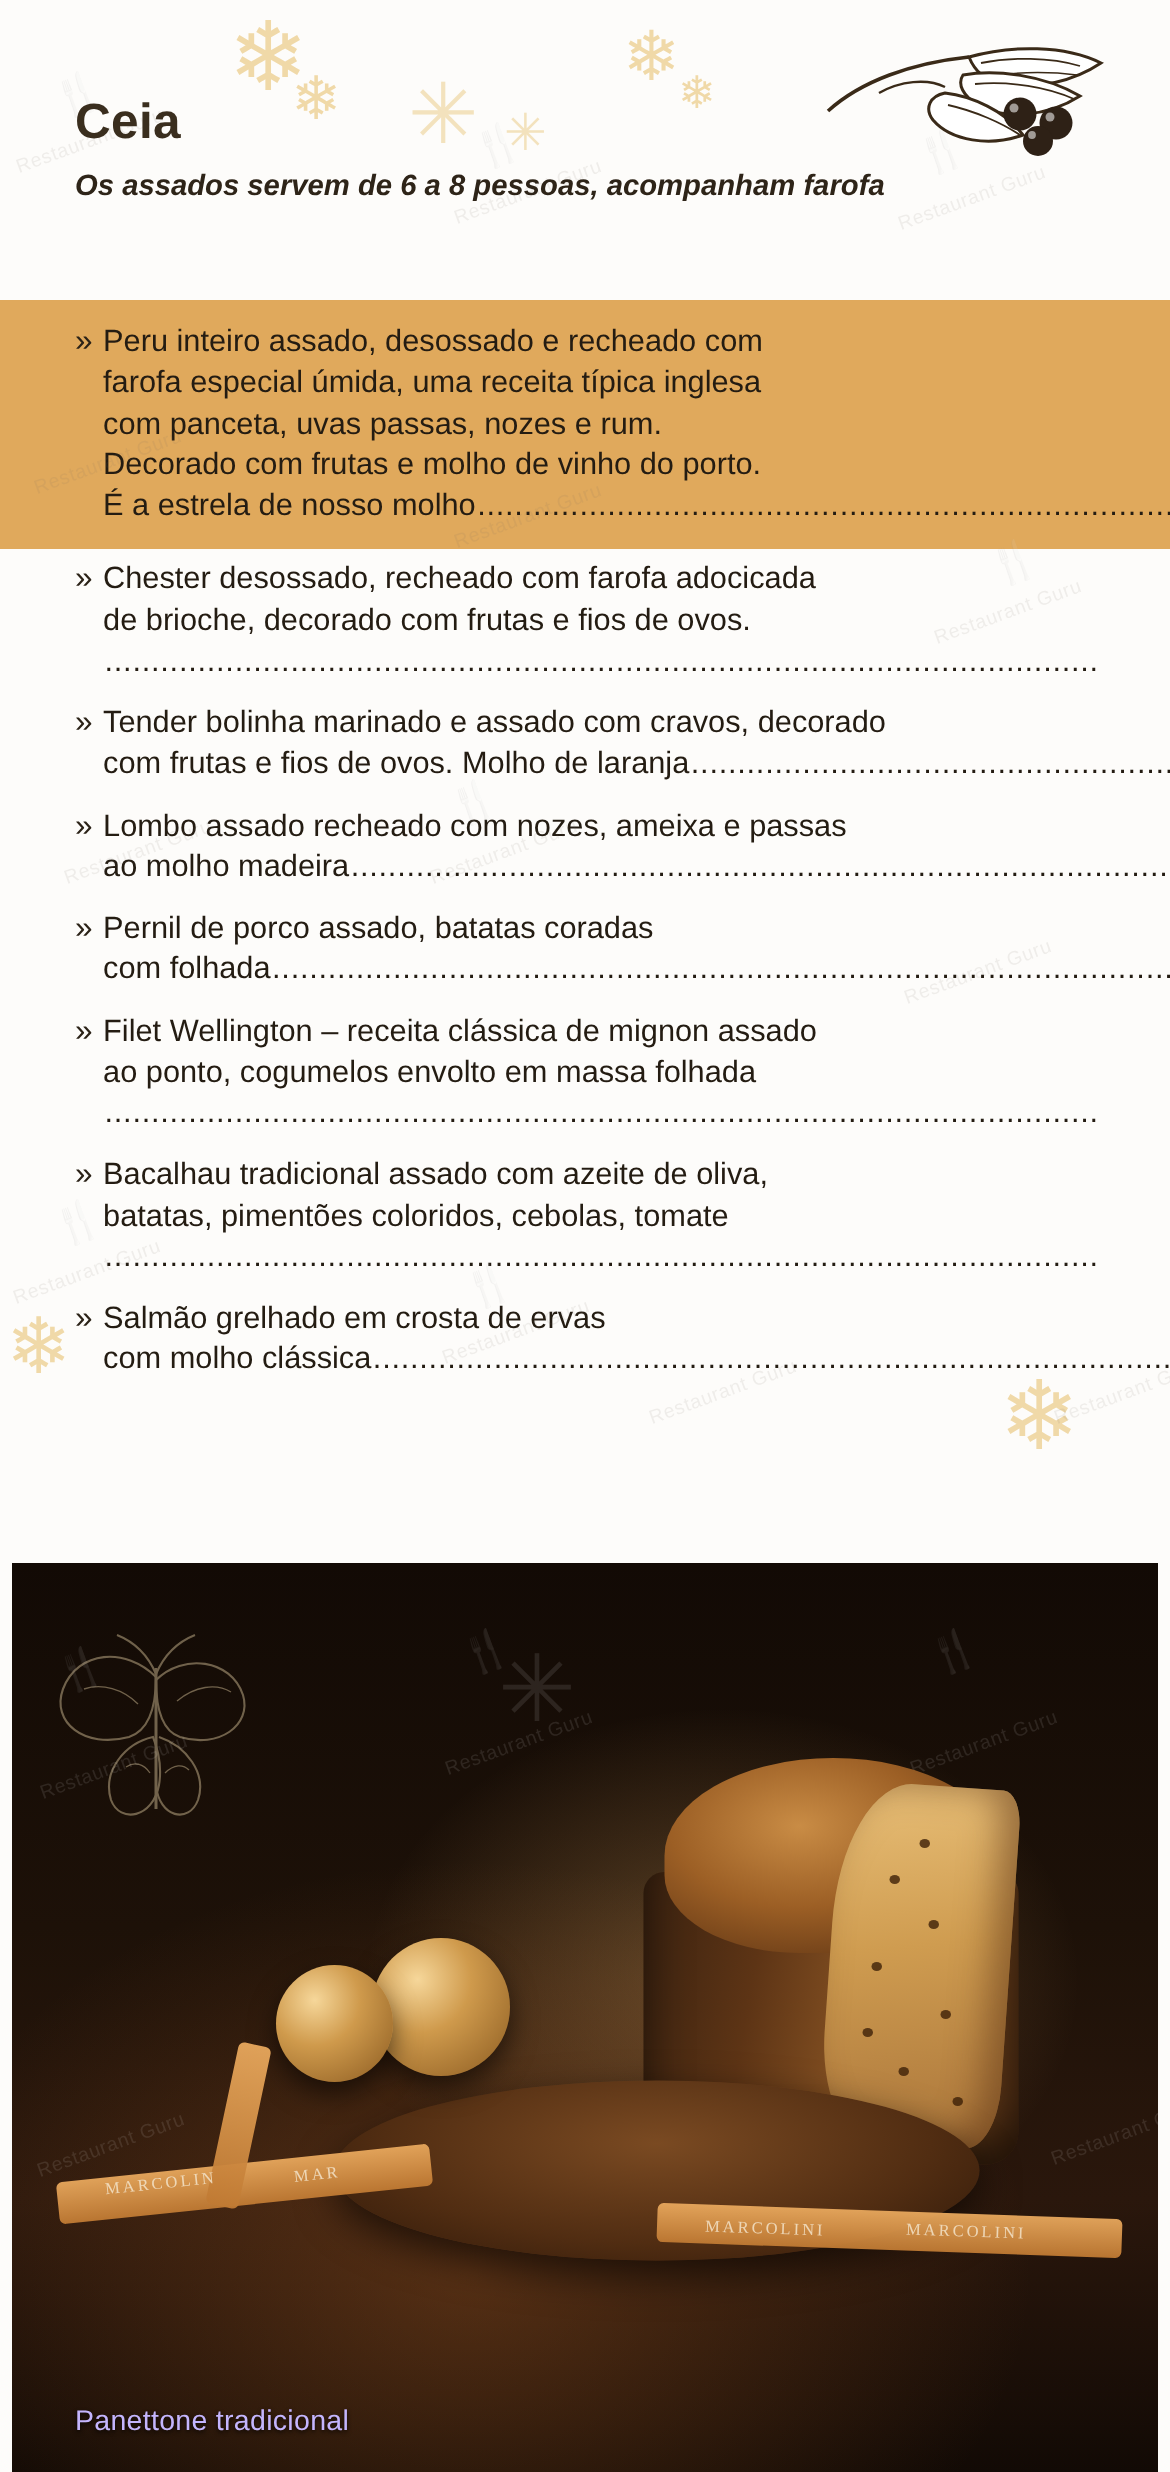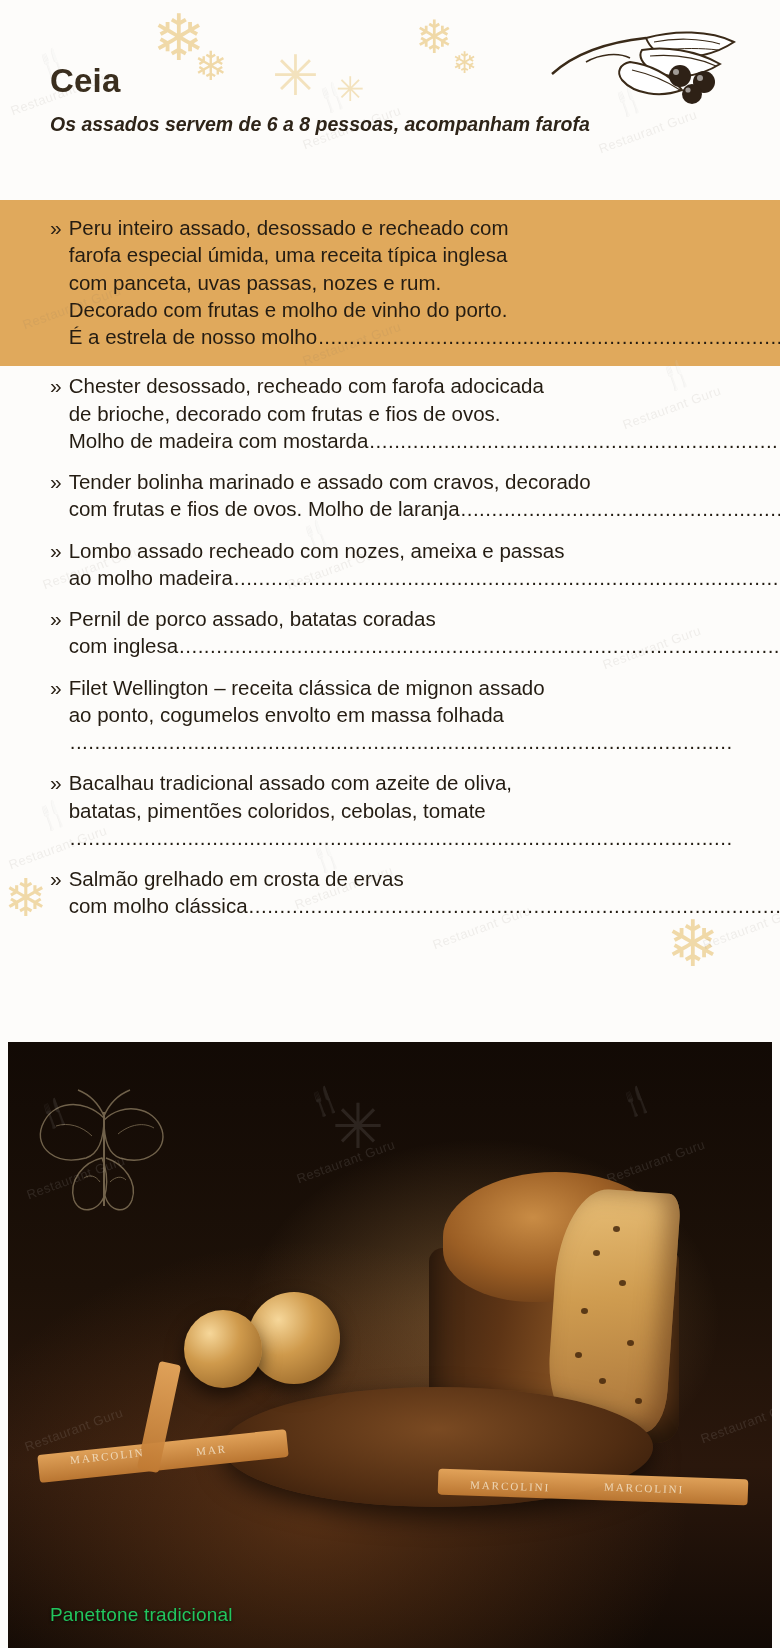--- a/index.html
+++ b/index.html
@@ -238,21 +238,21 @@
     left: 18px;
     top: 40px;
     width: 160px;
     height: 150px;
     opacity: .55;
   }
   .caption {
     position: absolute;
     left: 42px;
     bottom: 22px;
-    color: #22c55e;
+    color: #c4b5fd;
     font-size: 19px;
     letter-spacing: .2px;
     text-shadow: 0 1px 3px rgba(0,0,0,.8);
   }
 </style>
 </head>
 <body>
 
 <div class="page">
 
@@ -335,21 +335,20 @@
   </div>
 
   <div class="items">
 
     <div class="item">
       <div class="bullet">»</div>
       <div class="lines">
         <div class="line">Chester desossado, recheado com farofa adocicada</div>
         <div class="line">de brioche, decorado com frutas e fios de ovos.</div>
         <div class="line priceline">
-          <span class="ptext">Molho de madeira com mostarda</span>
           <span class="dots">...........................................................................................................</span>
 
         </div>
       </div>
     </div>
 
     <div class="item">
       <div class="bullet">»</div>
       <div class="lines">
         <div class="line">Tender bolinha marinado e assado com cravos, decorado</div>
@@ -371,21 +370,21 @@
 
         </div>
       </div>
     </div>
 
     <div class="item">
       <div class="bullet">»</div>
       <div class="lines">
         <div class="line">Pernil de porco assado, batatas coradas</div>
         <div class="line priceline">
-          <span class="ptext">com inglesa </span>
+          <span class="ptext">com folhada </span>
           <span class="dots">...........................................................................................................</span>
 
         </div>
       </div>
     </div>
 
     <div class="item">
       <div class="bullet">»</div>
       <div class="lines">
         <div class="line">Filet Wellington – receita clássica de mignon assado</div>

